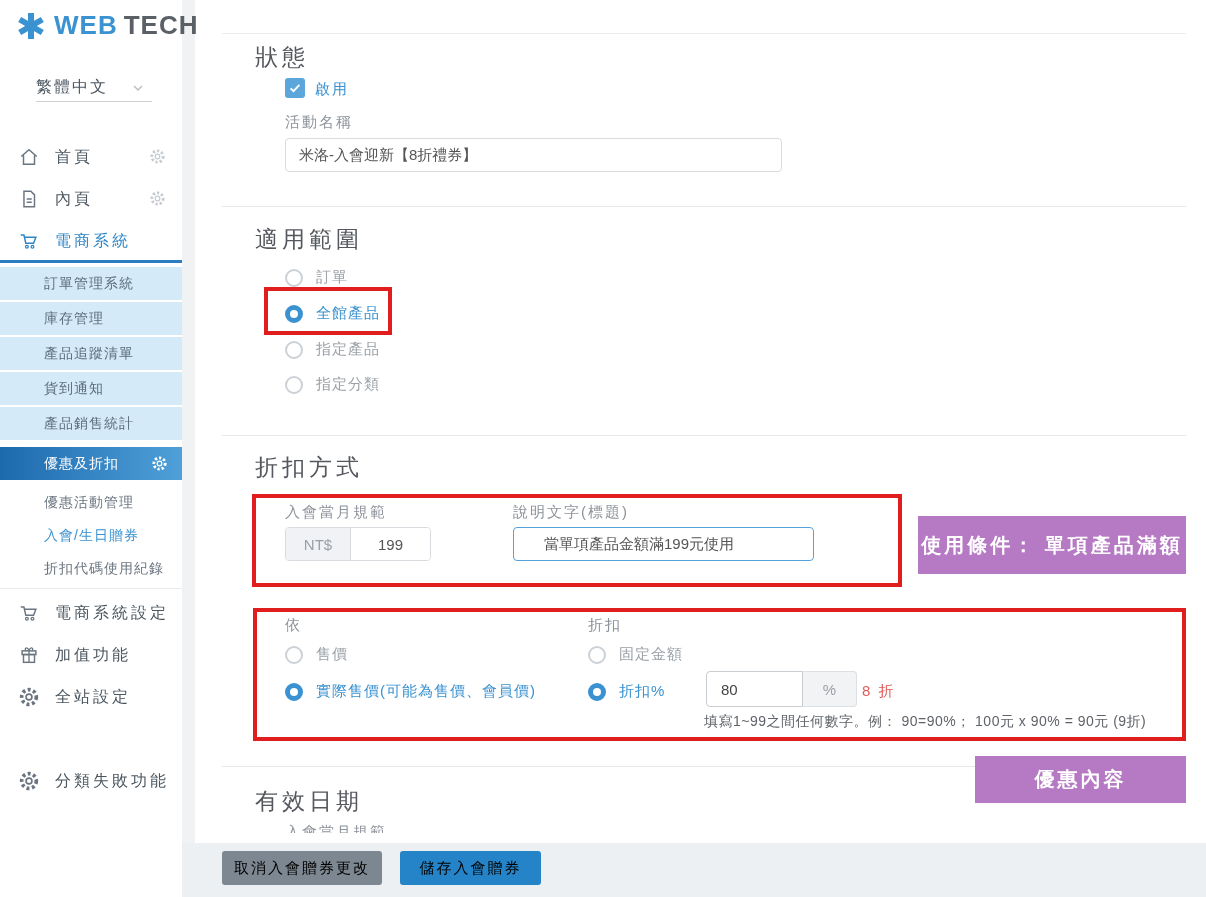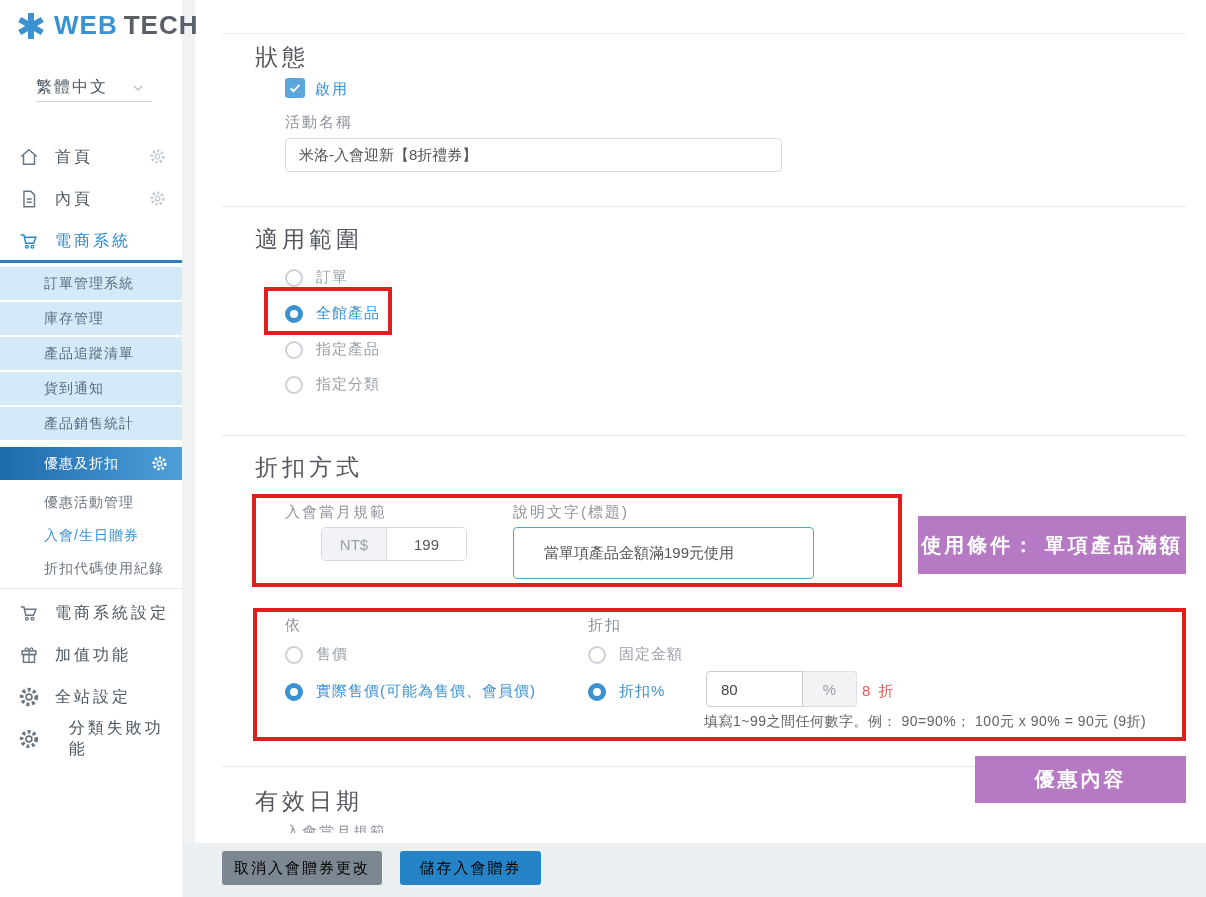--- a/index.html
+++ b/index.html
@@ -42,21 +42,21 @@
 
   .radio-row { position:absolute; display:flex; align-items:center; gap:13px; font-size:15px; color:#9aa0a6; letter-spacing:1px; }
   .rdo { width:18px; height:18px; border-radius:50%; border:2px solid #cbd1d6; background:#fff; flex:none; }
   .radio-row.selected .rdo { border:5px solid #3a92d0; }
   .radio-row.selected .rlabel { color:#3a92d0; }
 
   .annot { position:absolute; border:4px solid #e01e1e; background:transparent; pointer-events:none; z-index:6; }
 
   .badge { position:absolute; background:#b679c3; color:#fff; font-weight:bold; display:flex; align-items:center; justify-content:center; letter-spacing:3px; z-index:5; }
 
-  .nt-group { position:absolute; left:63px; top:493px; width:146px; height:34px; border:1px solid #d8dce0; border-radius:4px; display:flex; overflow:hidden; background:#fff;margin-left:36px; }
+  .nt-group { position:absolute; left:63px; top:493px; width:146px; height:34px; border:1px solid #d8dce0; border-radius:4px; display:flex; overflow:hidden; background:#fff; }
   .nt-prefix { width:66px; background:#f0f2f5; border-right:1px solid #d8dce0; color:#9aa0a6; font-size:15px; display:flex; align-items:center; justify-content:center; }
   .nt-group input { border:none; width:79px; font-size:15px; color:#555; text-align:center; outline:none; font-family:inherit; }
 
   .pct-group { position:absolute; left:484px; top:637px; display:flex; height:36px; }
   .pct-group input { width:97px; height:36px; border:1px solid #c8cdd2; border-radius:4px 0 0 4px; font-size:15px; color:#444; padding:0 14px; outline:none; font-family:inherit; }
   .pct-suffix { width:54px; height:36px; background:#f1f3f5; border:1px solid #dcdfe3; border-left:none; border-radius:0 4px 4px 0; color:#9aa0a6; font-size:15px; display:flex; align-items:center; justify-content:center; }
   .pct-note { position:absolute; left:640px; top:648px; font-size:15px; color:#e05c5c; letter-spacing:2px; }
   .helper { position:absolute; left:482px; top:679px; font-size:14px; color:#5f6368; letter-spacing:0.5px; }
 
   .clipped { position:absolute; left:63px; top:789px; width:110px; height:10px; overflow:hidden; font-size:15px; color:#8d939a; letter-spacing:2px; }
@@ -192,21 +192,21 @@
     </div>
 
     <div class="nav-item" style="top:676px;">
       <svg width="22" height="22" viewBox="0 0 24 24">
         <circle cx="12" cy="12" r="8" fill="none" stroke="#6b7580" stroke-width="4" stroke-dasharray="3.2 2.8"></circle>
           <circle cx="12" cy="12" r="3.2" fill="none" stroke="#6b7580" stroke-width="1.8"></circle>
       </svg>
       <span class="nav-label">全站設定</span>
     </div>
 
-    <div class="nav-item" style="top:718px;gap:14px;">
+    <div class="nav-item" style="top:760px;">
       <svg width="22" height="22" viewBox="0 0 24 24">
         <circle cx="12" cy="12" r="8" fill="none" stroke="#6b7580" stroke-width="4" stroke-dasharray="3.2 2.8"></circle>
           <circle cx="12" cy="12" r="3.2" fill="none" stroke="#6b7580" stroke-width="1.8"></circle>
       </svg>
       <span class="nav-label">分類失敗功能</span>
     </div>
   </div>
 
   <div class="card">
 
@@ -251,21 +251,21 @@
 
     <div class="annot" style="left:30px; top:460px; width:650px; height:93px;"></div>
 
     <div class="f-label" style="left:63px; top:469px;">入會當月規範</div>
     <div class="nt-group">
       <div class="nt-prefix">NT$</div>
       <input value="199" style="">
     </div>
 
     <div class="f-label" style="left:291px; top:469px;">說明文字(標題)</div>
-    <input class="text-input" style="left: 291px; top: 493px; width: 301px; height: 52px; border-color: rgb(85, 162, 220); padding-left: 30px;" value="當單項產品金額滿199元使用">
+    <input class="text-input" style="left: 291px; top: 493px; width: 301px; height: 34px; border-color: rgb(85, 162, 220); padding-left: 30px;" value="當單項產品金額滿199元使用">
 
     <div class="badge" style="left:696px; top:482px; width:268px; height:58px; font-size:20px;">使用條件： 單項產品滿額</div>
 
     <div class="annot" style="left:31px; top:574px; width:933px; height:133px;"></div>
 
     <div class="f-label" style="left:63px; top:582px;">依</div>
     <div class="radio-row" style="left:63px; top:611px;">
       <span class="rdo"></span>
       <span class="rlabel">售價</span>
     </div>

